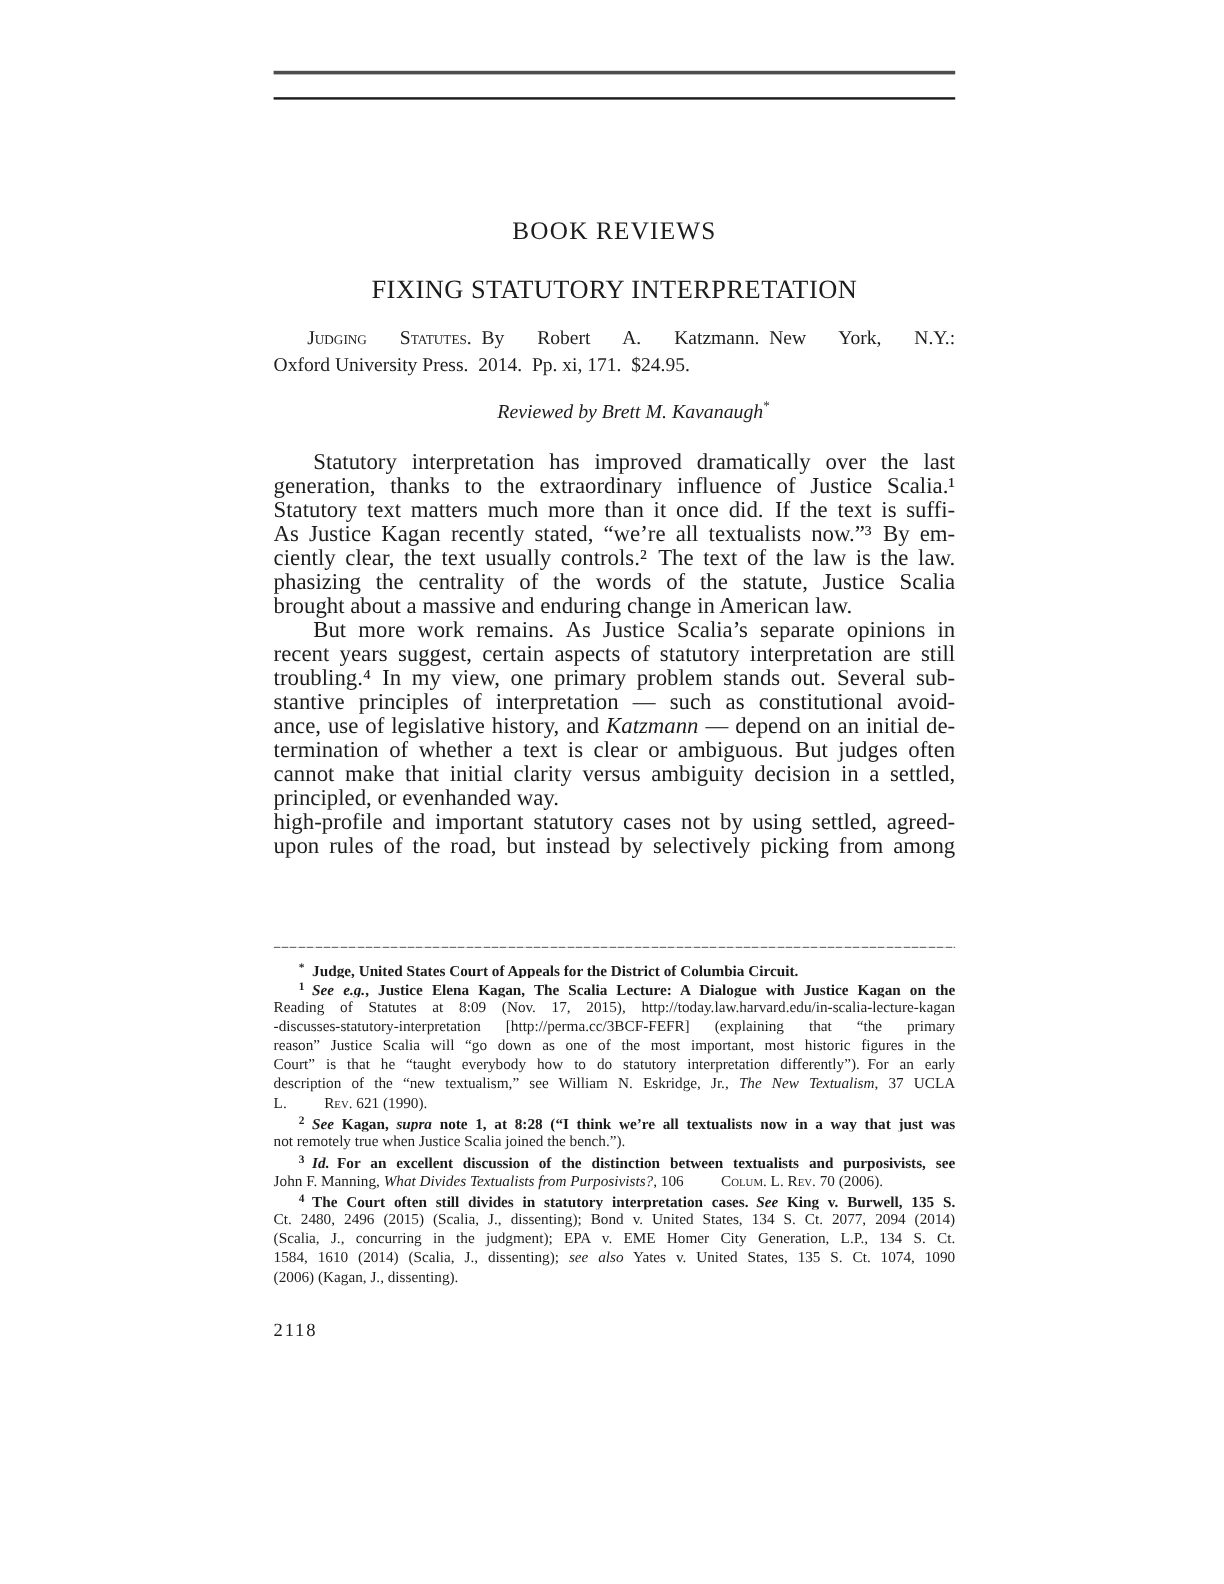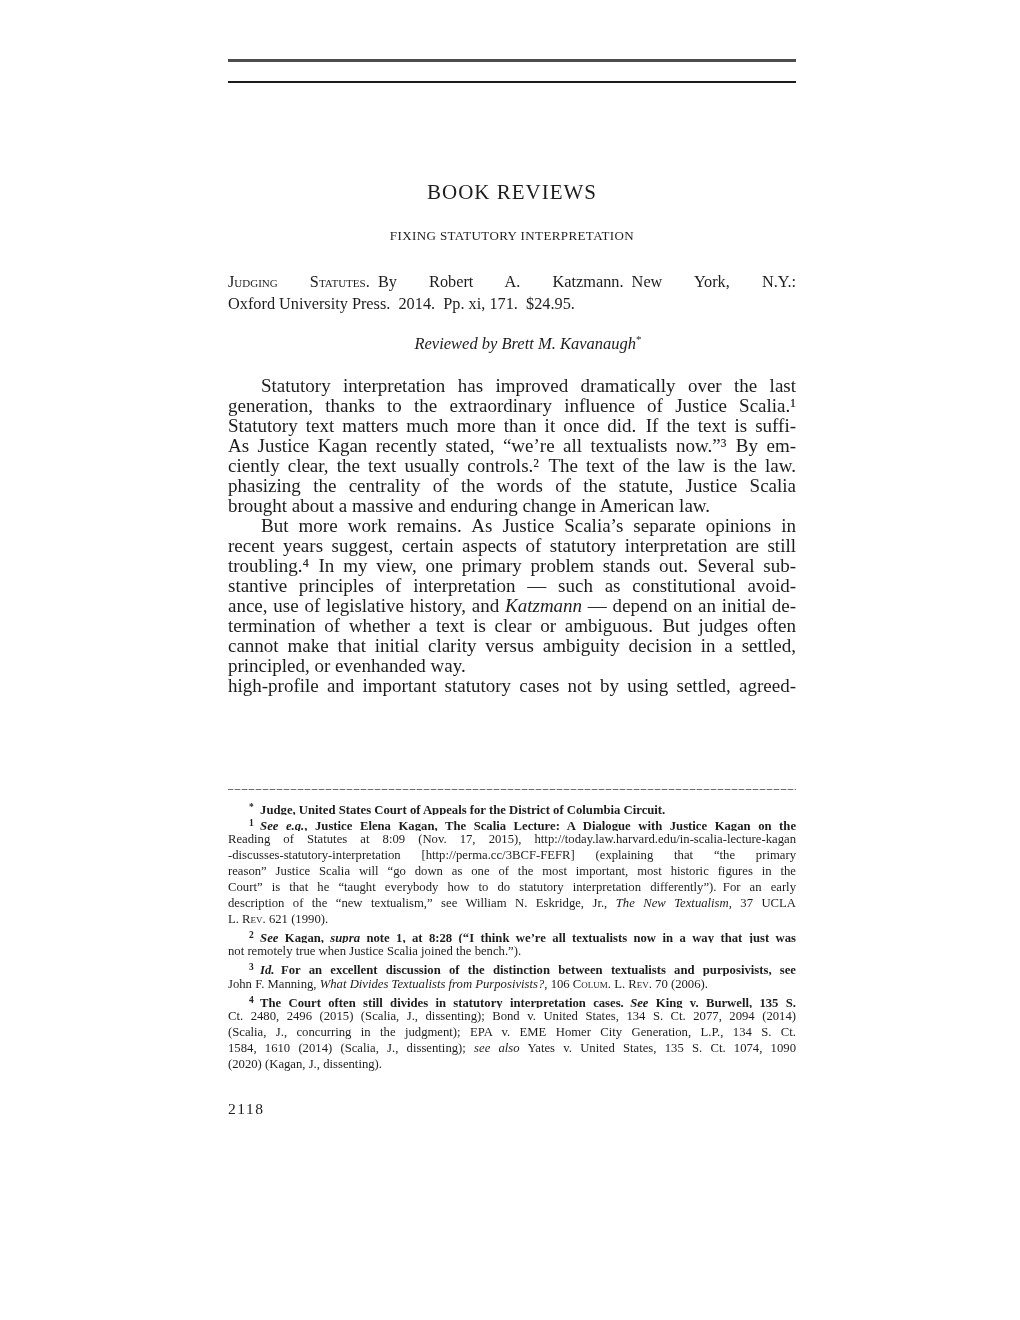--- a/index.html
+++ b/index.html
@@ -10,40 +10,40 @@
   .column { position:absolute; left:228px; top:0; width:568px; height:1072px; }
   .rule { position:absolute; left:0; width:100%; }
   .rule-gray  { top:59px; height:3px; background:#4d4d4d; }
   .rule-black { top:81px; height:2px; background:#1b1b1b; }
   .title {
     position:absolute; top:181px; left:0; width:100%; text-align:center;
     font-size:21px; letter-spacing:1px; line-height:1.1;
   }
   .subtitle {
     position:absolute; top:229px; left:0; width:100%; text-align:center;
-    font-size:13px; letter-spacing:0.4px; line-height:1.1;
+    font-size:22px; letter-spacing:0.4px; line-height:1.1;
   }
   .citation { position:absolute; top:271px; left:0; width:100%; font-size:16.3px; line-height:21.5px; }
   .citation .line { height:21.5px; }
   .byline { position:absolute; top:333px; left:16px; width:100%; text-align:center; font-size:16.5px; }
   .bodytext { position:absolute; top:376px; left:0; width:100%; font-size:19px; line-height:20px; }
   .bodytext .line { height:20px; }
   .fnsep {
     position:absolute; top:789px; left:0; width:100%; height:1px;
     background:repeating-linear-gradient(90deg,#6e6e6e 0 5px,#cfcfcf 5px 7px);
   }
   .footnotes { position:absolute; top:799px; left:0; width:100%; font-size:12.7px; line-height:16.05px; }
   .footnotes .line { height:16.05px; }
   .pagenum { position:absolute; top:1100px; left:0; font-size:15.5px; letter-spacing:1.5px; }
   .line { width:100%; overflow:hidden; text-align:left; }
   .line.j { text-align:justify; text-align-last:justify; }
   .line.indent { text-indent:33px; }
   .line.fnindent { text-indent:21px;font-weight:bold; }
   .it { font-style:italic; }
-  .sc { font-variant:small-caps; }
+  .sc { font-variant:small-caps;margin-left:28px; }
   .sup { vertical-align:6px; font-size:11px; }
   .fn-marker { vertical-align:4px; font-size:9.5px; }
 </style>
 </head>
 <body>
 
 <div class="page">
   <div class="column">
     <div class="rule rule-gray"></div>
     <div class="rule rule-black"></div>
@@ -68,38 +68,39 @@
         <div class="line"><span>brought about a massive and enduring change in American law.</span></div>
         <div class="line j indent"><span>But more work remains. As Justice Scalia’s separate opinions in</span></div>
         <div class="line j"><span>recent years suggest, certain aspects of statutory interpretation are still</span></div>
         <div class="line j"><span>troubling.⁴ In my view, one primary problem stands out. Several sub-</span></div>
         <div class="line j"><span>stantive principles of interpretation — such as constitutional avoid-</span></div>
         <div class="line j"><span>ance, use of legislative history, and </span><span class="it">Katzmann</span><span> — depend on an initial de-</span></div>
         <div class="line j"><span>termination of whether a text is clear or ambiguous. But judges often</span></div>
         <div class="line j"><span>cannot make that initial clarity versus ambiguity decision in a settled,</span></div>
         <div class="line"><span>principled, or evenhanded way.</span></div>
         <div class="line j"><span>high-profile and important statutory cases not by using settled, agreed-</span></div>
+        <div class="line j"><span>upon rules of the road, but instead by selectively picking from among</span></div>
       </div>
 
     <div class="fnsep"></div>
     <div class="footnotes">
         <div class="line fnindent"><span class="fn-marker">*</span> <span>Judge, United States Court of Appeals for the District of Columbia Circuit.</span></div>
         <div class="line j fnindent"><span class="fn-marker">1</span> <span class="it">See e.g.</span><span>, Justice Elena Kagan, The Scalia Lecture: A Dialogue with Justice Kagan on the</span></div>
         <div class="line j"><span>Reading of Statutes at 8:09 (Nov. 17, 2015), http://today.law.harvard.edu/in-scalia-lecture-kagan</span></div>
         <div class="line j"><span>-discusses-statutory-interpretation [http://perma.cc/3BCF-FEFR] (explaining that “the primary</span></div>
         <div class="line j"><span>reason” Justice Scalia will “go down as one of the most important, most historic figures in the</span></div>
         <div class="line j"><span>Court” is that he “taught everybody how to do statutory interpretation differently”). For an early</span></div>
         <div class="line j"><span>description of the “new textualism,” see William N. Eskridge, Jr., </span><span class="it">The New Textualism</span><span>, 37 UCLA</span></div>
         <div class="line"><span>L. </span><span class="sc">Rev.</span><span> 621 (1990).</span></div>
         <div class="line j fnindent"><span class="fn-marker">2</span> <span class="it">See</span><span> Kagan, </span><span class="it">supra</span><span> note 1, at 8:28 (“I think we’re all textualists now in a way that just was</span></div>
         <div class="line"><span>not remotely true when Justice Scalia joined the bench.”).</span></div>
         <div class="line j fnindent"><span class="fn-marker">3</span> <span class="it">Id.</span><span> For an excellent discussion of the distinction between textualists and purposivists, see</span></div>
         <div class="line"><span>John F. Manning, </span><span class="it">What Divides Textualists from Purposivists?</span><span>, 106 </span><span class="sc">Colum. L. Rev.</span><span> 70 (2006).</span></div>
         <div class="line j fnindent"><span class="fn-marker">4</span> <span>The Court often still divides in statutory interpretation cases. </span><span class="it">See</span><span> King v. Burwell, 135 S.</span></div>
         <div class="line j"><span>Ct. 2480, 2496 (2015) (Scalia, J., dissenting); Bond v. United States, 134 S. Ct. 2077, 2094 (2014)</span></div>
         <div class="line j"><span>(Scalia, J., concurring in the judgment); EPA v. EME Homer City Generation, L.P., 134 S. Ct.</span></div>
         <div class="line j"><span>1584, 1610 (2014) (Scalia, J., dissenting); </span><span class="it">see also</span><span> Yates v. United States, 135 S. Ct. 1074, 1090</span></div>
-        <div class="line"><span>(2020) (Kagan, J., dissenting).</span></div>
+        <div class="line"><span>(2006) (Kagan, J., dissenting).</span></div>
       </div>
 
     <div class="pagenum">2118</div>
   </div>
 </div>
 
 </body></html>

